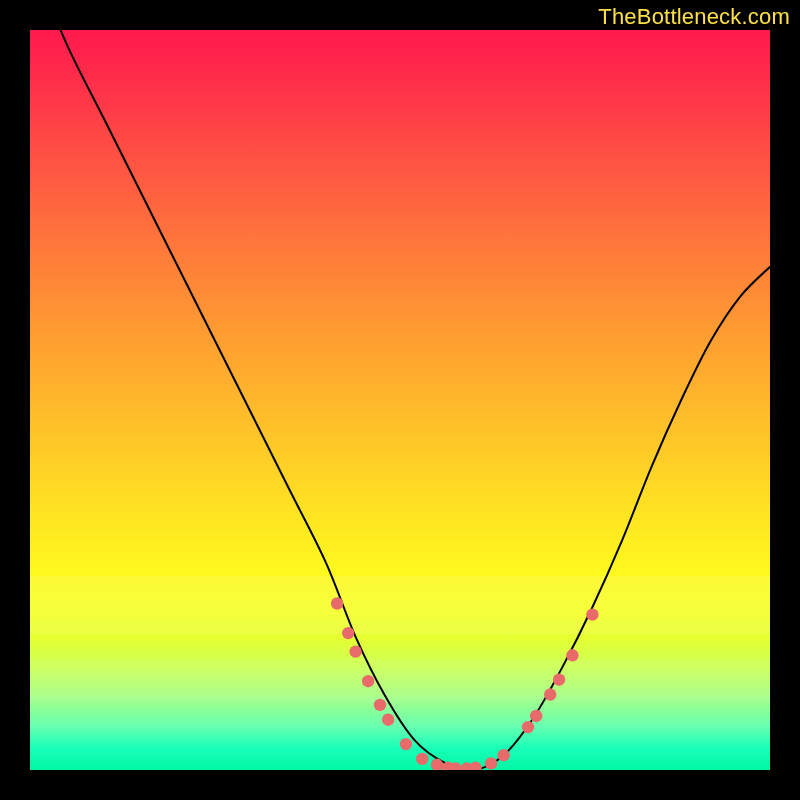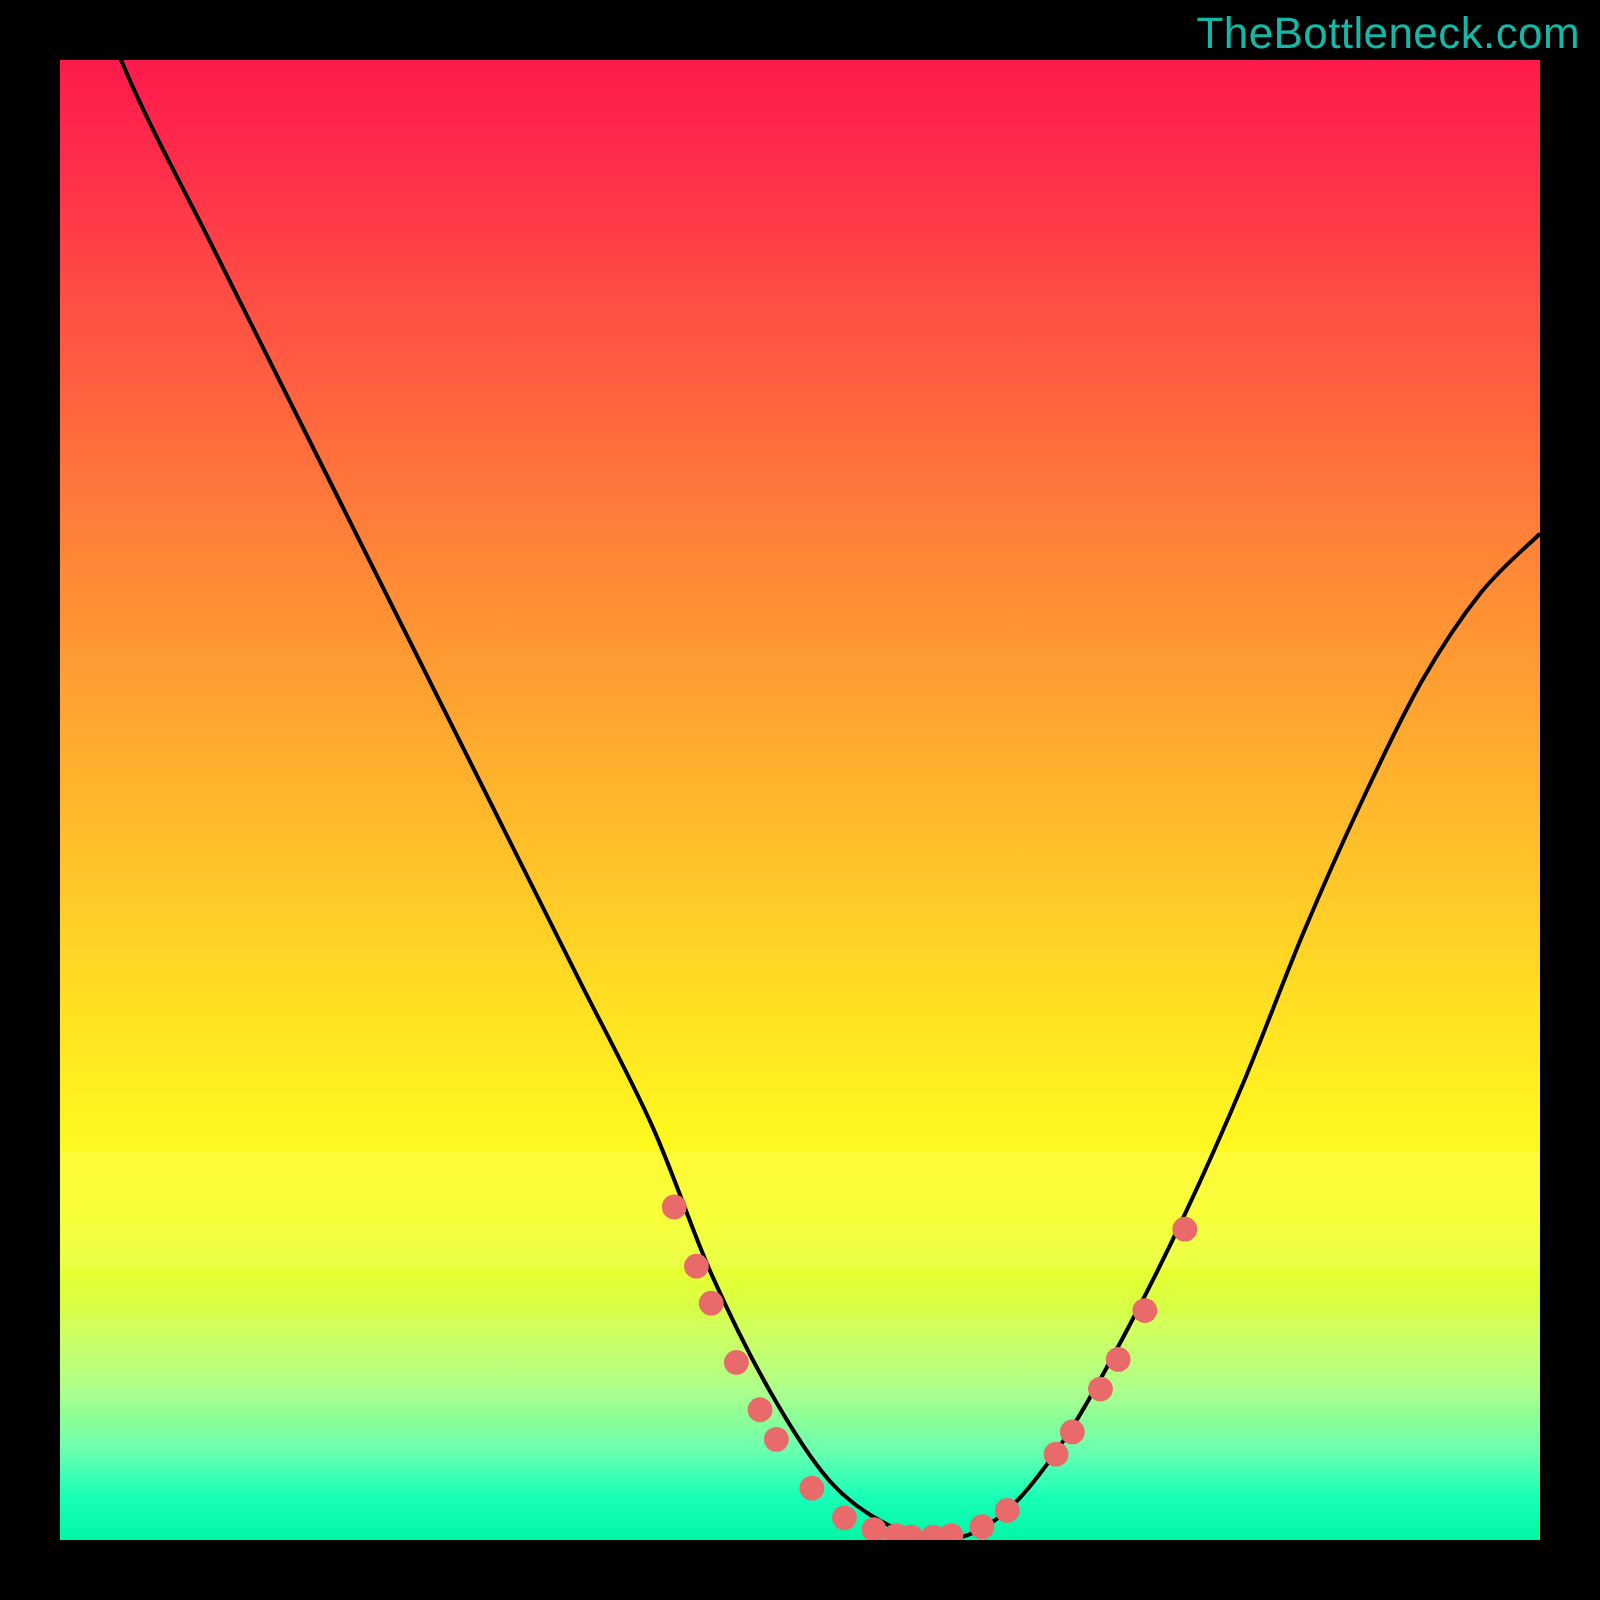--- a/index.html
+++ b/index.html
@@ -9,21 +9,21 @@
     width: 800px;
     height: 800px;
     background: #000;
   }
   .watermark {
     position: absolute;
     top: 4px;
     right: 10px;
     font-family: Arial, Helvetica, sans-serif;
     font-size: 22px;
-    color: #14b8a6;
+    color: #fde047;
     letter-spacing: 0.2px;
     z-index: 10;
   }
   .plot {
     position: absolute;
     left: 30px;
     top: 30px;
     width: 740px;
     height: 740px;
     overflow: hidden;

